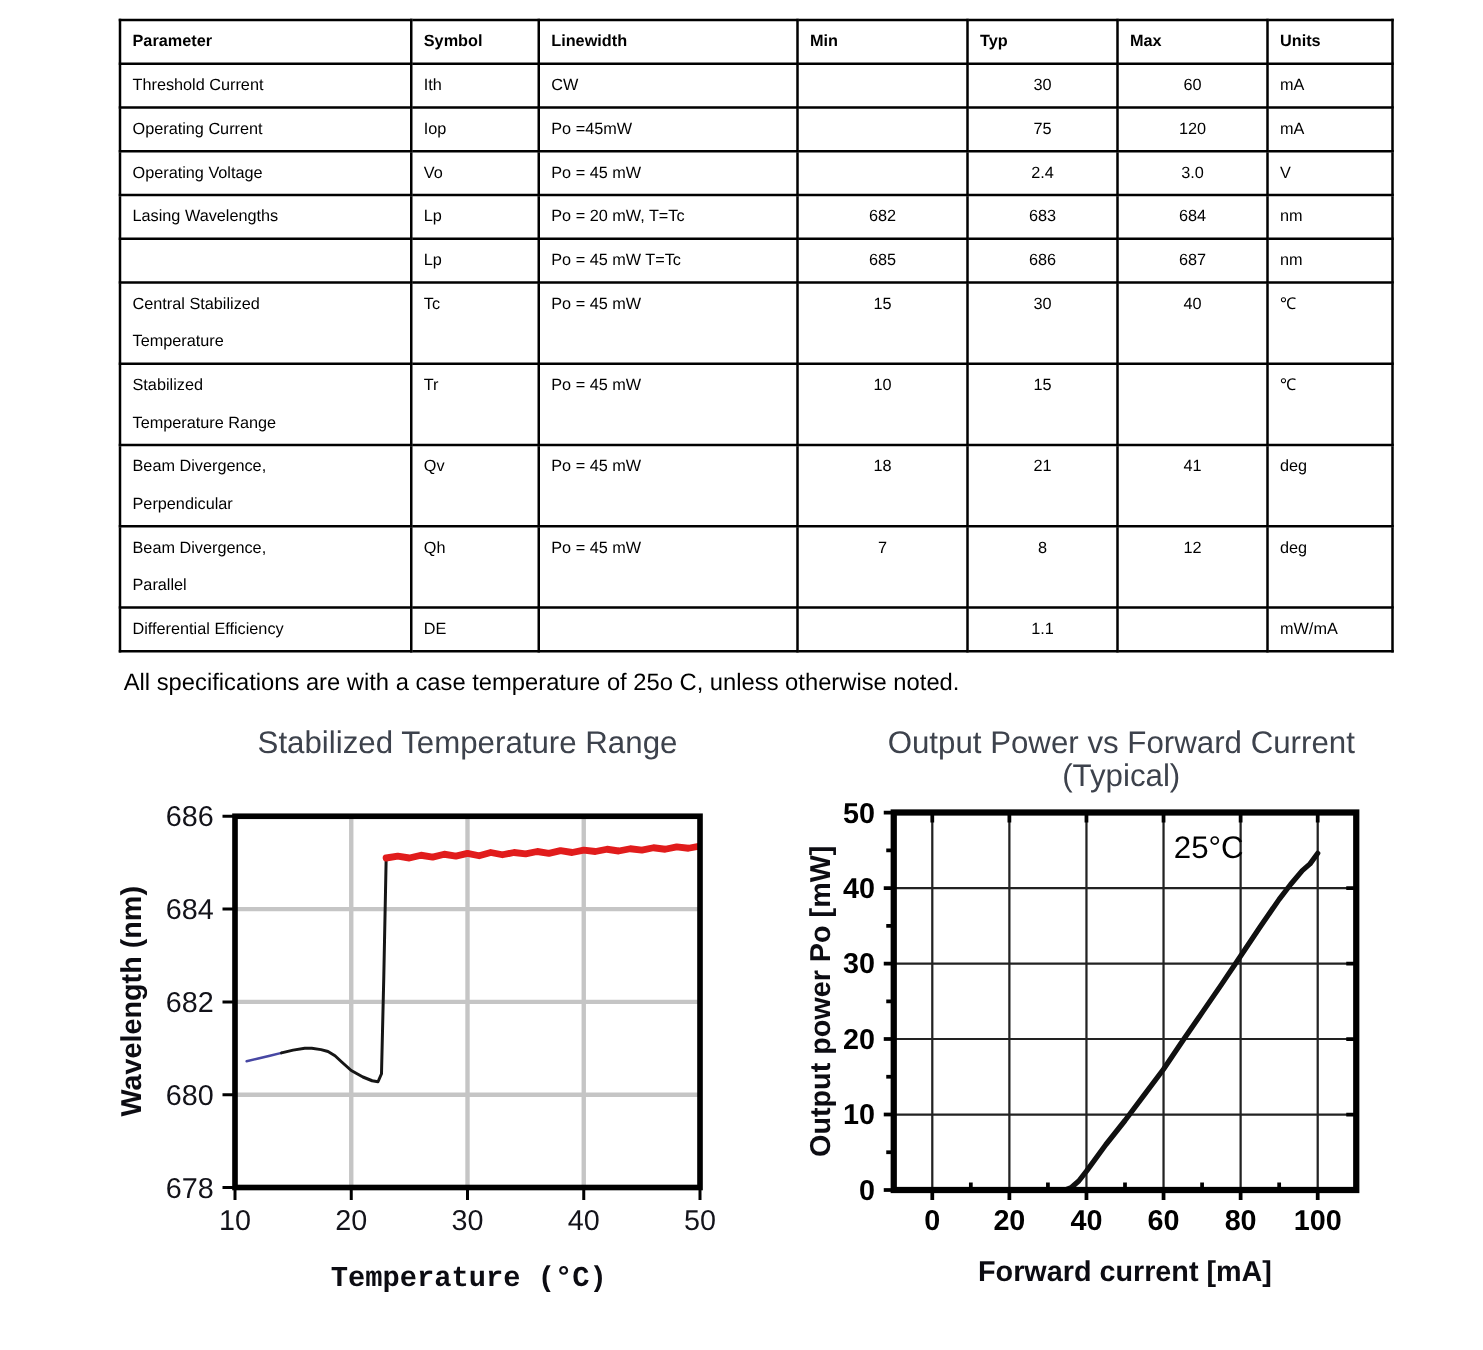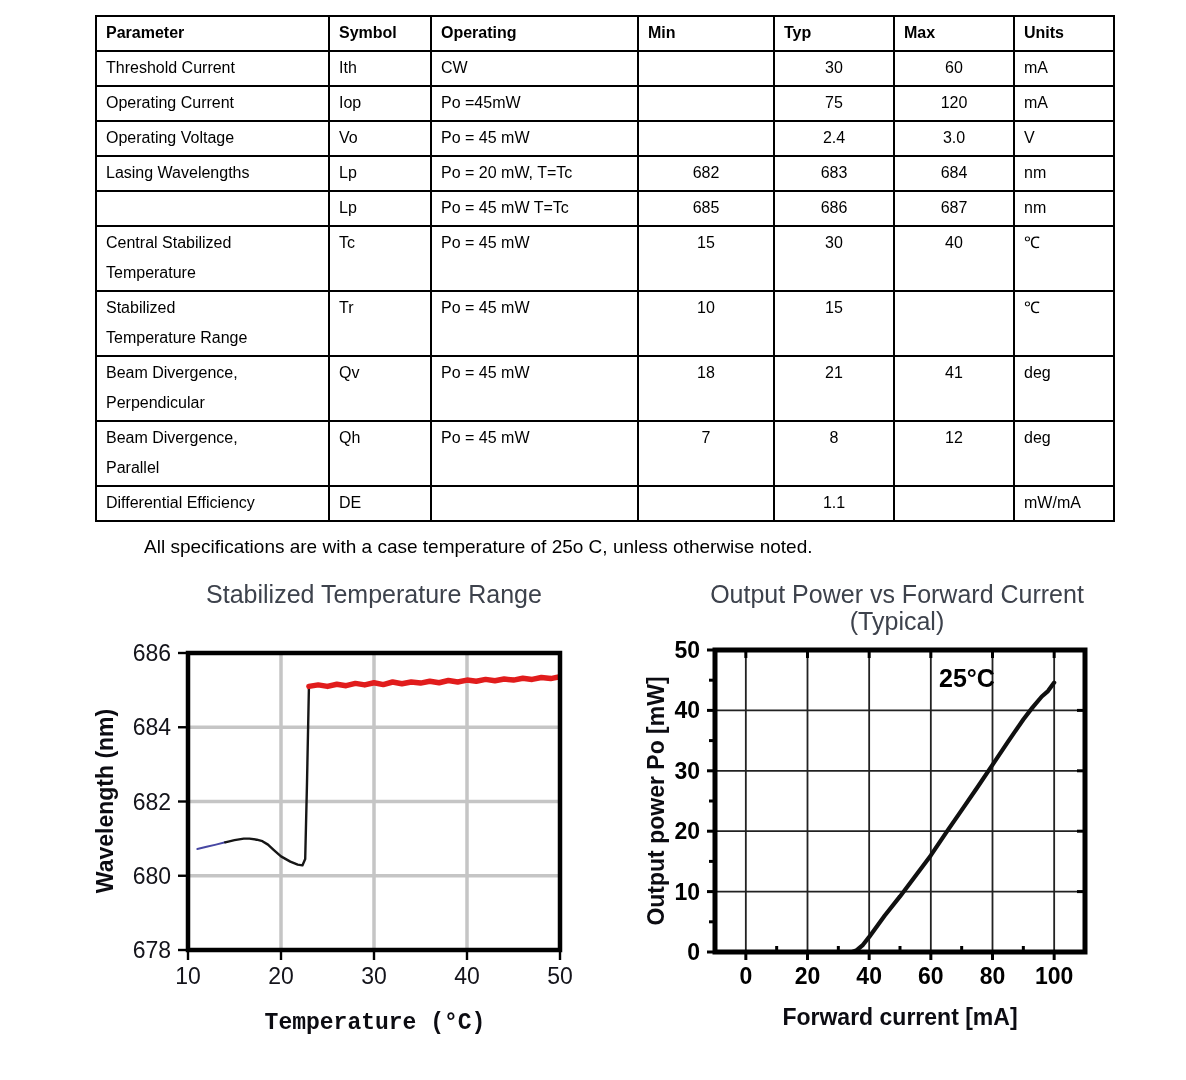--- a/index.html
+++ b/index.html
@@ -2,52 +2,52 @@
 <html><head>
 <meta charset="utf-8">
 <style>
   html,body{margin:0;padding:0;background:#fff;}
   .page{position:relative;width:1186px;height:1080px;background:#fff;
         font-family:"Liberation Sans",sans-serif;color:#000;overflow:hidden;}
 
   
   table.spec{position:absolute;left:95px;top:15px;width:1018px;
              border-collapse:collapse;table-layout:fixed;
-             font-size:16px;}
+             font-size:13px;}
   table.spec th,table.spec td{
       border:2px solid #000;
       padding:1px 9px 2px 9px;
       vertical-align:top;line-height:30px;
       white-space:pre-line;overflow:hidden;}
   table.spec th{text-align:left;font-weight:bold;}
   table.spec td.c0,table.spec td.c1,table.spec td.c2,table.spec td.c6{text-align:left;}
   table.spec td.c3,table.spec td.c4,table.spec td.c5{text-align:center;}
   col.w0{width:233px}col.w1{width:102px}col.w2{width:207px}
   col.w3{width:136px}col.w4{width:120px}col.w5{width:120px}col.w6{width:100px}
 
-  .footnote{position:absolute;left:99px;top:536px;font-size:19px;margin-left:45px;}
+  .footnote{position:absolute;left:99px;top:536px;font-size:19px;}
 
   
   .chart{position:absolute;}
   #chart-left{left:85px;top:580px;width:520px;height:490px;}
   #chart-right{left:620px;top:580px;width:566px;height:490px;}
   .chart-title{position:absolute;text-align:center;font-size:25px;font-weight:400;
                color:#3d424c;letter-spacing:0;}
   #chart-left .chart-title{left:29px;top:0;width:520px;}
   #chart-right .title1{left:0;top:0;width:554px;}
   #chart-right .title2{left:0;top:27px;width:554px;}
   .axis-label{position:absolute;font-weight:bold;font-size:23px;color:#0c0c12;
               text-align:center;}
   .ylab{width:320px;height:30px;transform:rotate(-90deg);}
   #chart-left .ylab{left:-138px;top:206px;}
   #chart-right .ylab{left:-122px;top:206px;}
   #chart-left .xlab{left:90px;top:430px;width:400px;font-family:Liberation Mono, monospace;}
   #chart-right .xlab{left:60px;top:424px;width:440px;}
   .anno{position:absolute;left:247px;top:84px;width:200px;text-align:center;
-        font-size:25px;font-weight:bold;color:#000;}
+        font-size:25px;font-weight:normal;color:#000;}
   svg.plot{position:absolute;left:0;top:50px;}
 </style>
 </head>
 <body>
 
 <div class="page">
 
   <table class="spec">
     <colgroup>
       <col class="w0">
@@ -55,21 +55,21 @@
         <col class="w2">
         <col class="w3">
       <col class="w4">
         <col class="w5">
         <col class="w6">
     </colgroup>
     <thead>
         <tr id="spec-head">
           <th>Parameter</th>
           <th>Symbol</th>
-          <th>Operating</th>
+          <th>Linewidth</th>
           <th>Min</th>
           <th>Typ</th>
           <th>Max</th>
           <th>Units</th>
         </tr>
       </thead>
     <tbody id="spec-body">
         <tr>
           <td class="c0">Threshold Current</td>
           <td class="c1">Ith</td>

